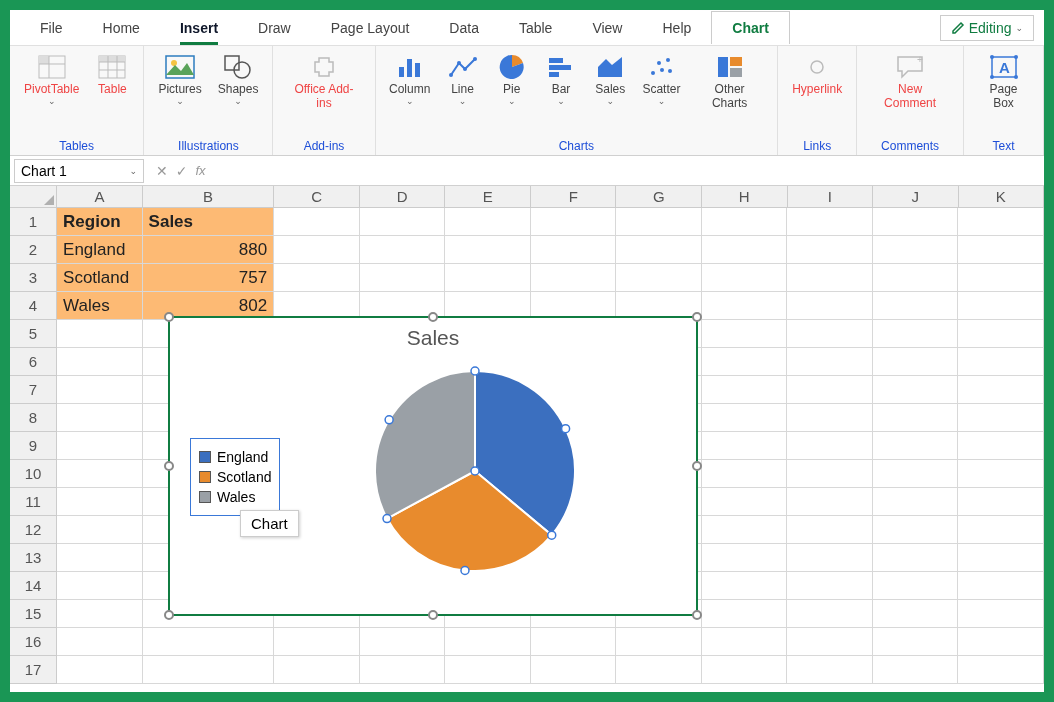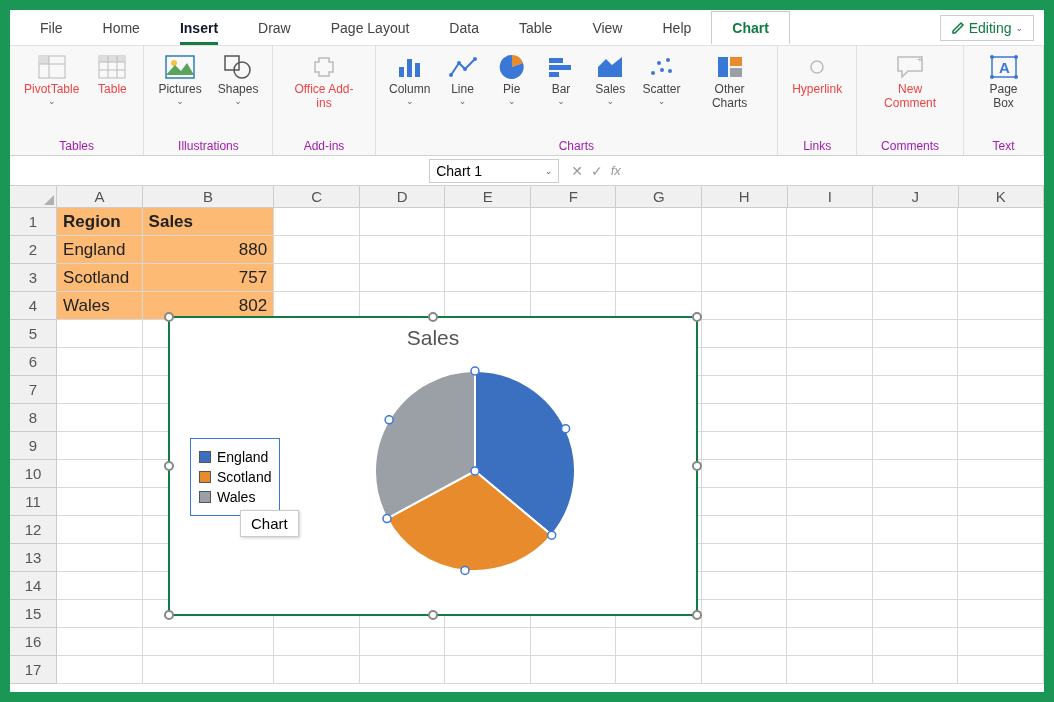--- a/index.html
+++ b/index.html
@@ -12,23 +12,23 @@
 .tab.highlight { background: #fff; border: 1px solid #ccc; border-bottom: none; font-weight: 600; color: #107c41; }
 .edit-btn { margin-left: auto; display: flex; align-items: center; gap: 4px; padding: 4px 10px; border: 1px solid #ccc; color: #107c41; font-size: 14px; cursor: pointer; }
 .ribbon { display: flex; height: 110px; background: #f8f8f8; border-bottom: 1px solid #d0d0d0; }
 .ribbon-group { display: flex; flex-direction: column; align-items: center; padding: 6px 8px 2px; border-right: 1px solid #e0e0e0; }
 .ribbon-items { display: flex; gap: 4px; flex: 1; align-items: flex-start; }
 .ribbon-item { display: flex; flex-direction: column; align-items: center; padding: 2px 6px; cursor: pointer; min-width: 44px; }
 .ribbon-item.disabled { color: #aaa; cursor: default; }
 .ribbon-icon { width: 34px; height: 26px; display: flex; align-items: center; justify-content: center; margin-bottom: 2px; }
 .ribbon-label { font-size: 12px; color: #444; text-align: center; line-height: 1.2; }
 .ribbon-item.disabled .ribbon-label { color: #ef4444; }
-.group-label { font-size: 12px; color: #a21caf; margin-top: 4px; }
+.group-label { font-size: 12px; color: #1d4ed8; margin-top: 4px; }
 .dropdown-arrow { font-size: 9px; color: #666; }
-.formula-bar { display: flex; align-items: center; height: 30px; border-bottom: 1px solid #d0d0d0; justify-content: center; }
+.formula-bar { display: flex; align-items: center; height: 30px; border-bottom: 1px solid #d0d0d0; }
 .name-box { width: 130px; height: 24px; border: 1px solid #ccc; margin: 0 4px; padding: 0 6px; font-size: 14px; display: flex; align-items: center; justify-content: space-between; }
 .fx-controls { display: flex; align-items: center; gap: 8px; padding: 0 8px; color: #999; font-size: 14px; }
 .fx-label { font-style: italic; font-size: 13px; }
 .grid { flex: 1; position: relative; overflow: hidden; }
 .col-headers { display: flex; height: 22px; }
 .corner { width: 48px; background: #f0f0f0; border-right: 1px solid #ccc; border-bottom: 1px solid #ccc; position: relative; }
 .corner::after { content: ''; position: absolute; right: 2px; bottom: 2px; border-left: 10px solid transparent; border-bottom: 10px solid #b0b0b0; }
 .col-head { width: 87px; background: #f0f0f0; border-right: 1px solid #ccc; border-bottom: 1px solid #ccc; text-align: center; font-size: 15px; color: #555; line-height: 22px; }
 .col-head.wide { width: 134px; }
 .grid-body { position: relative; }

